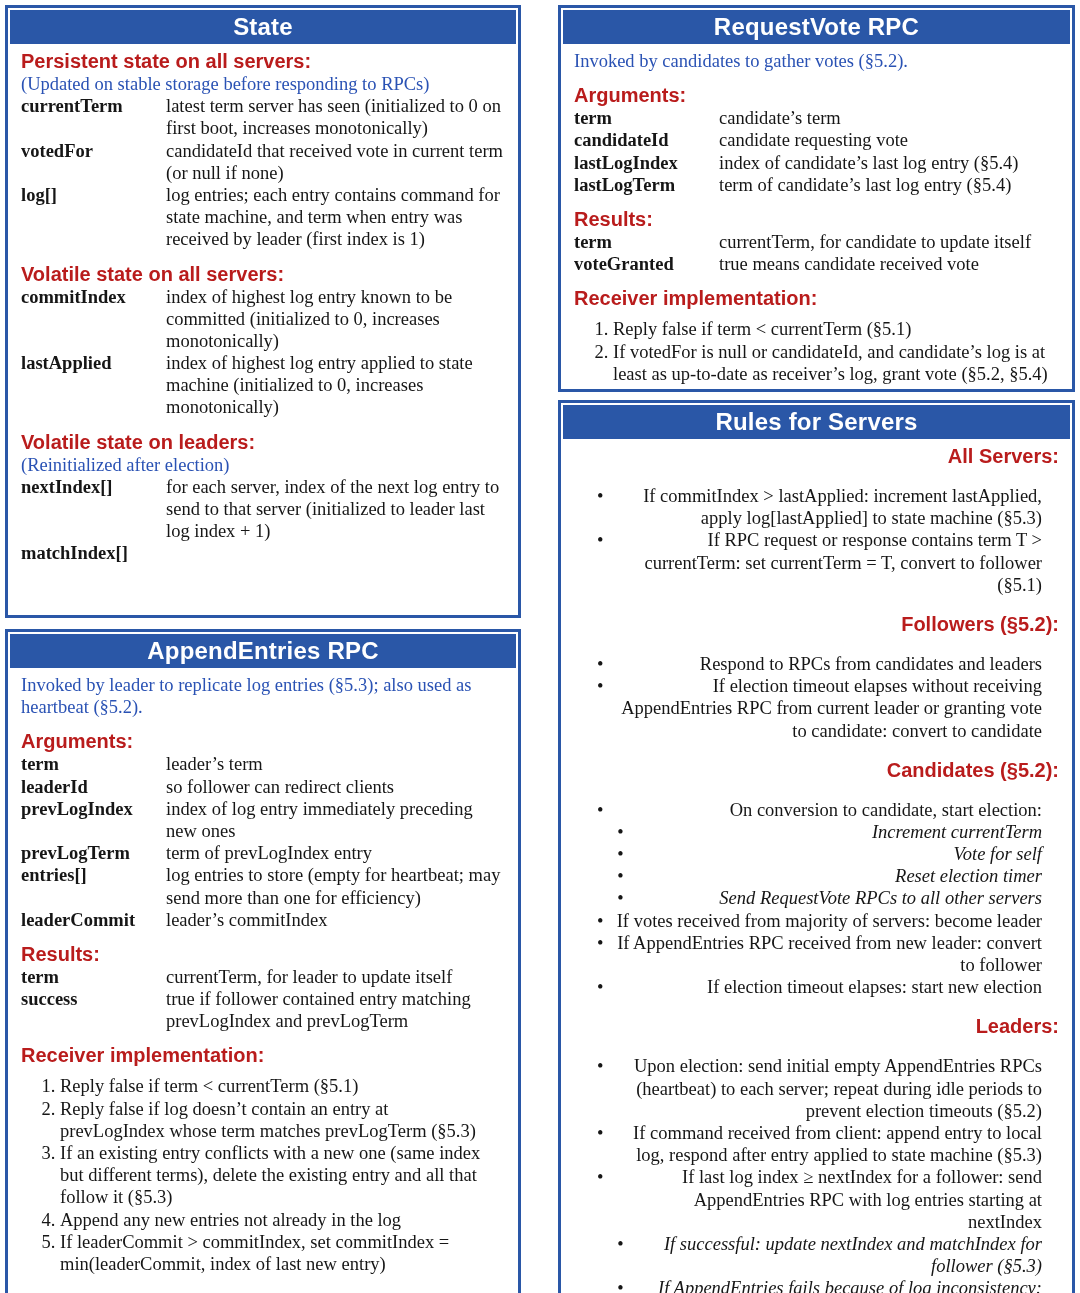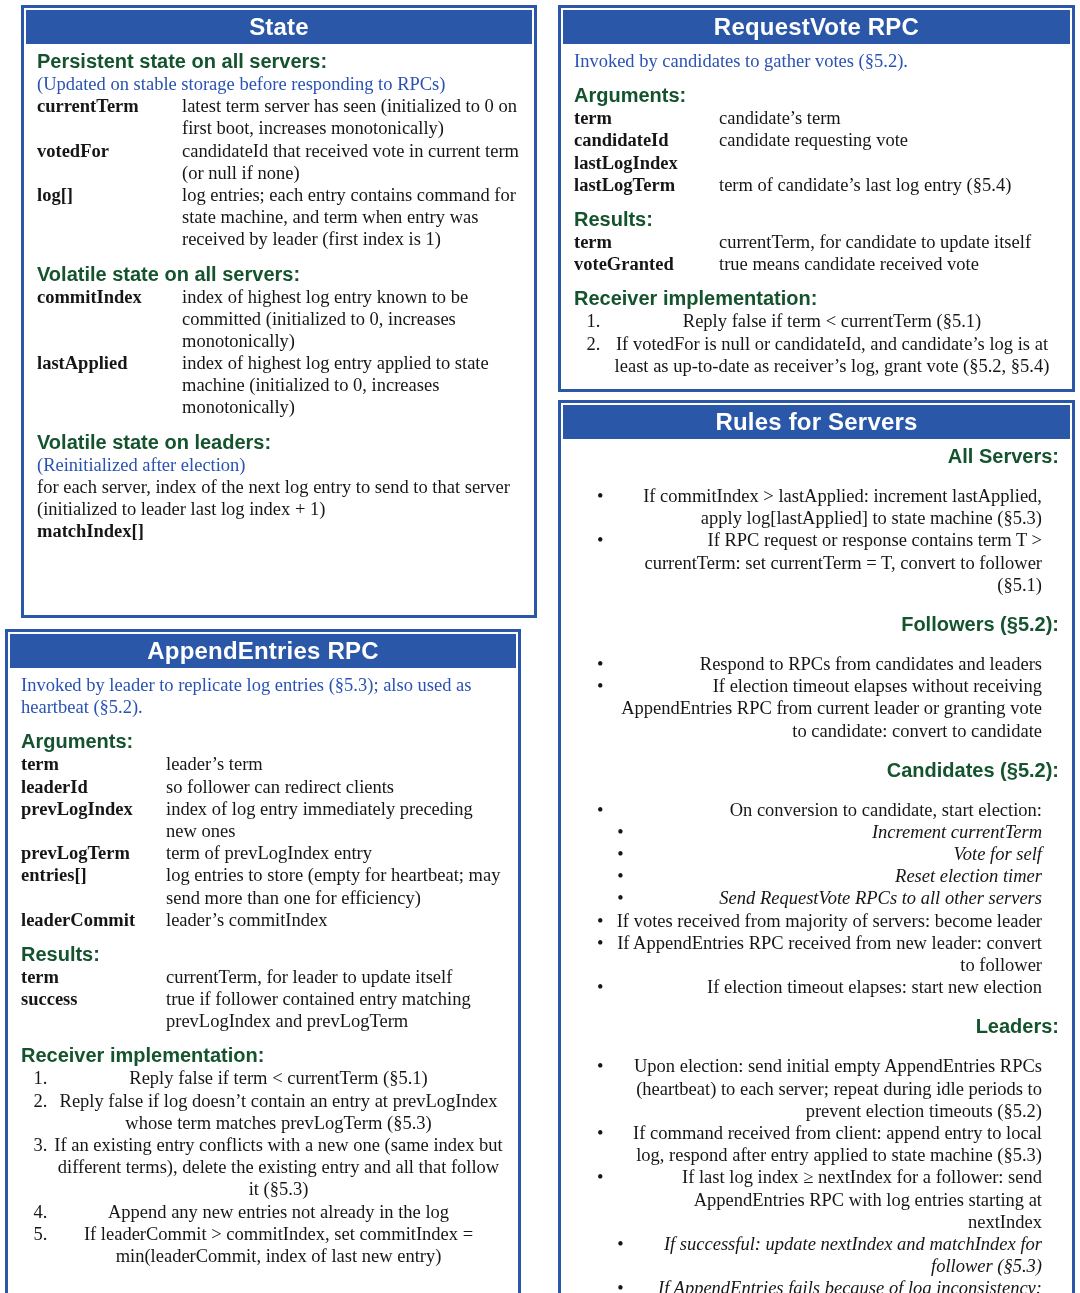--- a/index.html
+++ b/index.html
@@ -28,35 +28,35 @@
     padding:4px 13px 5px 13px;
     font-size:18.5px;
     line-height:1.2;
   }
   .box-body > :first-child { margin-top:2px; }
   .sec-head {
     font-family:"Liberation Sans", sans-serif;
     font-weight:bold;
     font-size:20px;
     line-height:23px;
-    color:#14532d;
+    color:#b91c1c;
     margin-top:12px;
   }
   .note { color:#2a52b4; }
   .frow { display:flex; }
   .fname { flex:0 0 145px; width:145px; font-weight:bold; padding-right:6px; }
   .fdesc { flex:1; }
-  ol.numlist { margin:0; padding-left:31px;text-align:center; }
+  ol.numlist { margin:8px; padding-left:31px; }
   ul.bullets { list-style:none; margin:17px; padding:0; }
   ul.bullets > li { position:relative; padding-left:25px; }
   ul.bullets > li::before { content:"\2022"; position:absolute; left:6px; }
   ul.subs { list-style:none; margin:0; padding:0; }
   ul.subs > li { position:relative; padding-left:18px;font-style:italic; }
   ul.subs > li::before { content:"\2022"; position:absolute; left:1px; }
-  #box-state   { left:21px;   top:5px;   width:516px; height:613px; }
+  #box-state   { left:5px;   top:5px;   width:516px; height:613px; }
   #box-append  { left:5px;   top:629px; width:516px; height:802px; }
   #box-reqvote { left:558px; top:5px;   width:517px; height:387px; }
   #box-rules   { left:558px; top:400px; width:517px; height:1132px;text-align:right; }
 </style>
 </head>
 <body>
 
 <section class="box" id="box-state">
   <header class="box-header">
     <span>State</span>
@@ -83,20 +83,21 @@
       <span class="fdesc">index of highest log entry known to be committed (initialized to 0, increases monotonically)</span>
     </div>
     <div class="frow">
       <span class="fname">lastApplied</span>
       <span class="fdesc">index of highest log entry applied to state machine (initialized to 0, increases monotonically)</span>
     </div>
 
     <h3 class="sec-head">Volatile state on leaders:</h3>
     <p class="note">(Reinitialized after election)</p>
     <div class="frow">
+      <span class="fname">nextIndex[]</span>
       <span class="fdesc">for each server, index of the next log entry to send to that server (initialized to leader last log index + 1)</span>
     </div>
     <div class="frow">
       <span class="fname">matchIndex[]</span>
     </div>
   </div>
 </section>
 
 <section class="box" id="box-append">
   <header class="box-header">
@@ -163,20 +164,21 @@
     <div class="frow">
       <span class="fname">term</span>
       <span class="fdesc">candidate’s term</span>
     </div>
     <div class="frow">
       <span class="fname">candidateId</span>
       <span class="fdesc">candidate requesting vote</span>
     </div>
     <div class="frow">
       <span class="fname">lastLogIndex</span>
+      <span class="fdesc">index of candidate’s last log entry (§5.4)</span>
     </div>
     <div class="frow">
       <span class="fname">lastLogTerm</span>
       <span class="fdesc">term of candidate’s last log entry (§5.4)</span>
     </div>
 
     <h3 class="sec-head">Results:</h3>
     <div class="frow">
       <span class="fname">term</span>
       <span class="fdesc">currentTerm, for candidate to update itself</span>

